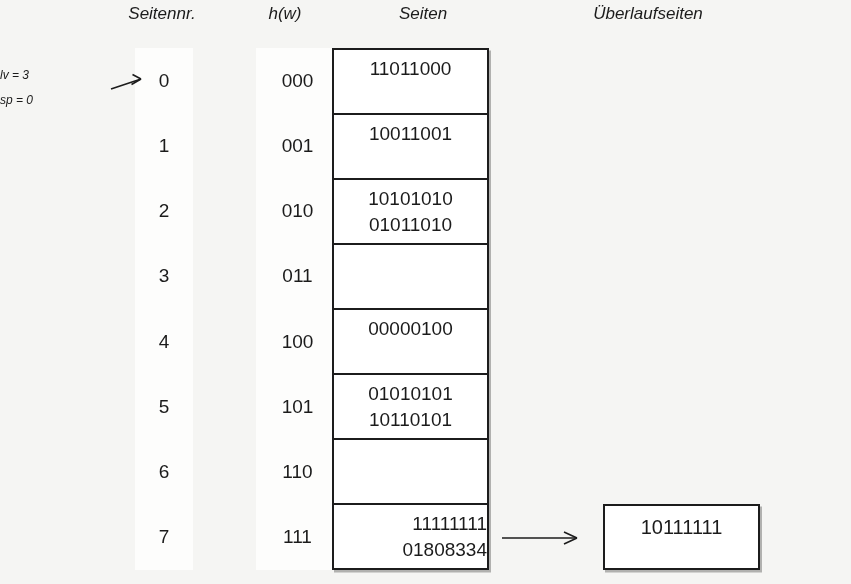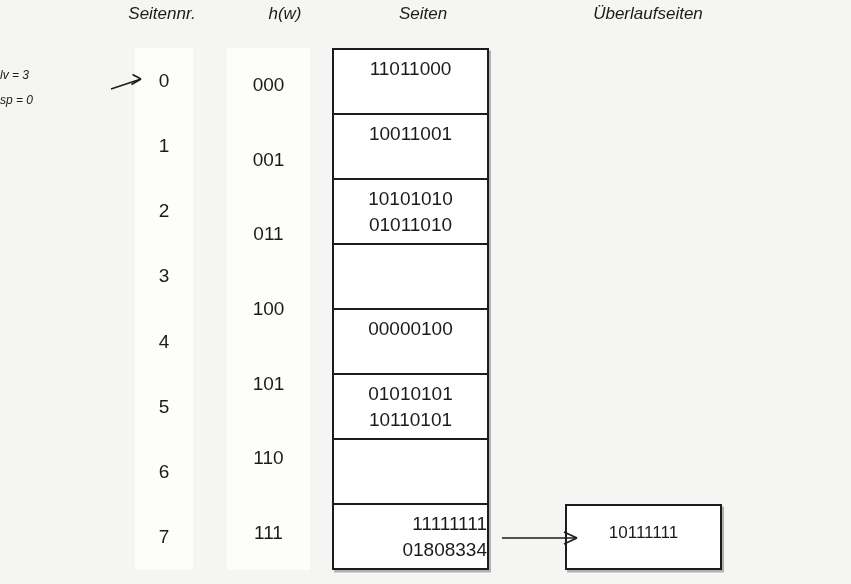--- a/index.html
+++ b/index.html
@@ -39,21 +39,21 @@
     line-height:25px;
     white-space:nowrap;
   }
 
   .strip{
     position:absolute;top:48px;height:522px;
     background:var(--strip);
     display:flex;flex-direction:column;
   }
   .strip-nr{left:135px;width:58px;}
-  .strip-hw{left:227px;width:83px;}
+  .strip-hw{left:256px;width:83px;}
   .cell{
     flex:1;
     display:flex;align-items:center;justify-content:center;
     font-size:19px;
   }
 
   .pages{
     position:absolute;left:332px;top:48px;width:157px;height:522px;
     background:var(--surface);
     border:2px solid var(--border);
@@ -66,27 +66,27 @@
     box-sizing:border-box;
     border-bottom:2px solid var(--border);
     padding-top:6px;
     text-align:center;
     font-size:19px;
     line-height:26px;
   }
   .prow:last-child{border-bottom:none;text-align:right;}
 
   .overflow-box{
-    position:absolute;left:565px;top:504px;width:157px;height:66px;
+    position:absolute;left:603px;top:504px;width:157px;height:66px;
     background:var(--surface);
     border:2px solid var(--border);
     box-sizing:border-box;
-    padding-top:14px;
+    padding-top:8px;
     text-align:center;
-    font-size:17px;
+    font-size:20px;
     line-height:26px;
     box-shadow:2px 2.5px 0 rgba(0,0,0,0.28);
   }
 
   .overlay{
     position:absolute;left:0;top:0;width:851px;height:584px;
     pointer-events:none;
   }
   .overlay path, .overlay line{
     stroke:var(--ink);
@@ -115,20 +115,21 @@
       <div class="cell">2</div>
       <div class="cell">3</div>
       <div class="cell">4</div>
       <div class="cell">5</div>
       <div class="cell">6</div>
       <div class="cell">7</div>
     </div>
   <div class="strip strip-hw" id="col-hw">
       <div class="cell">000</div>
       <div class="cell">001</div>
+      <div class="cell">010</div>
       <div class="cell">011</div>
       <div class="cell">100</div>
       <div class="cell">101</div>
       <div class="cell">110</div>
       <div class="cell">111</div>
     </div>
 
   <div class="pages" id="col-pages">
       <div class="prow">
         <div class="entry">11011000</div>

